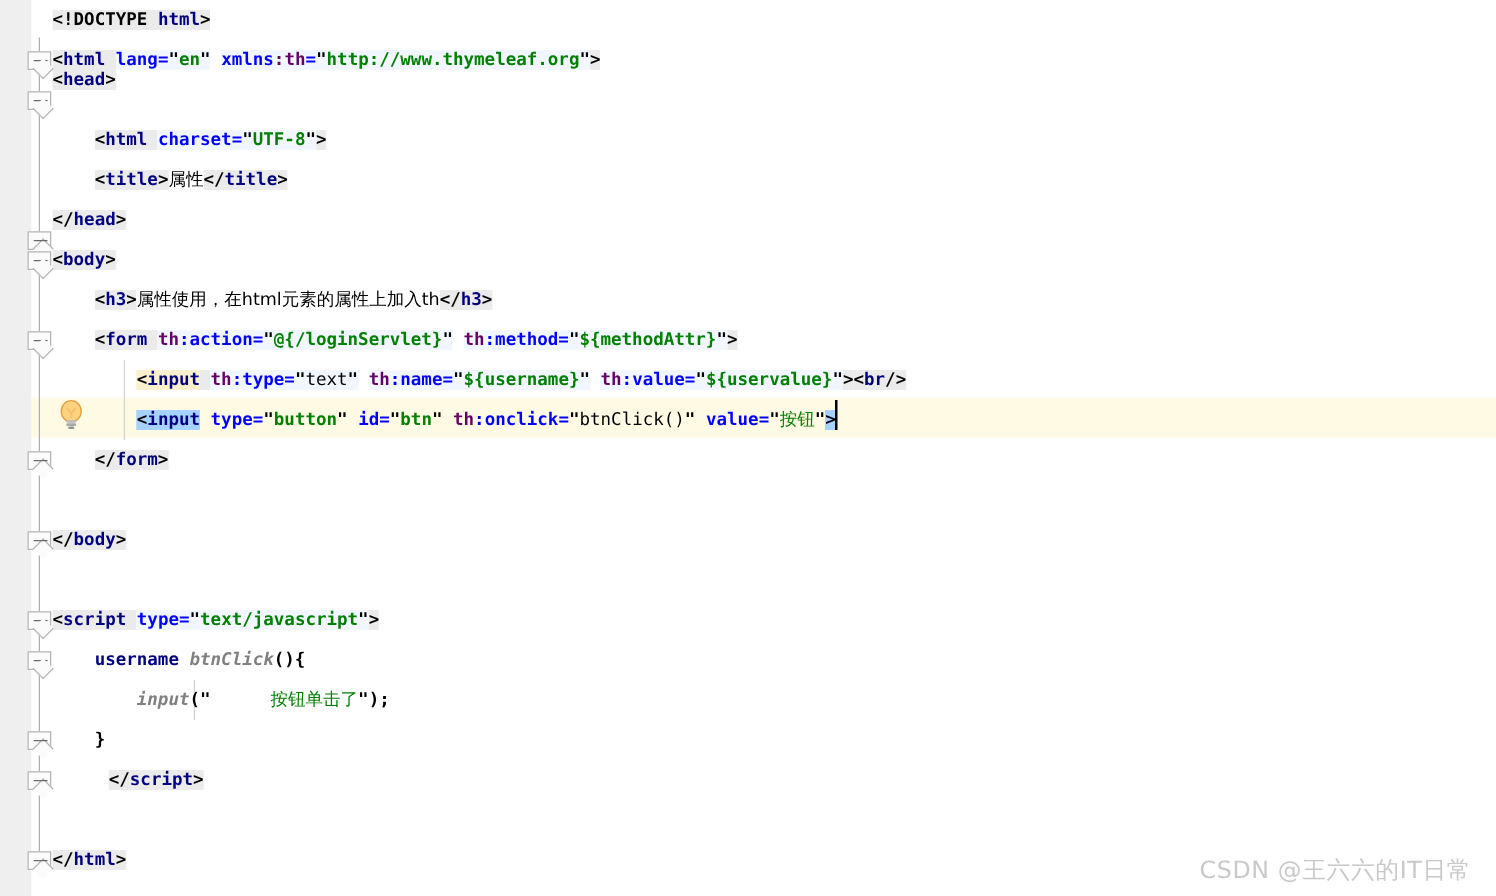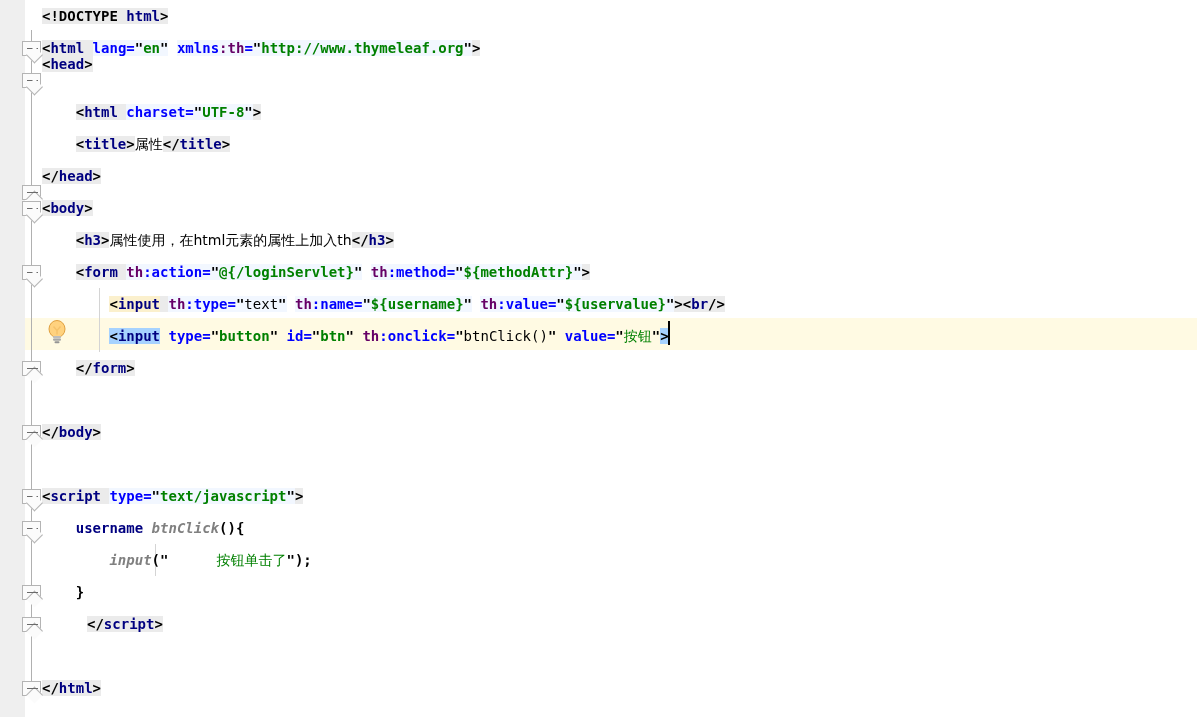--- a/index.html
+++ b/index.html
@@ -332,13 +332,14 @@
     </div>
 
     <div class="line" style="top:640px;"><span class="ltext"></span></div>
 
     <div class="line" style="top:672px;">
       <span class="ltext"><span class="bg-tag"><span class="t-punct">&lt;/</span><span class="t-tag">html</span><span class="t-punct">&gt;</span></span></span>
     </div>
 
   </div>
 
+  <div class="watermark">CSDN @王六六的IT日常</div>
 </div>
 
 </body></html>

